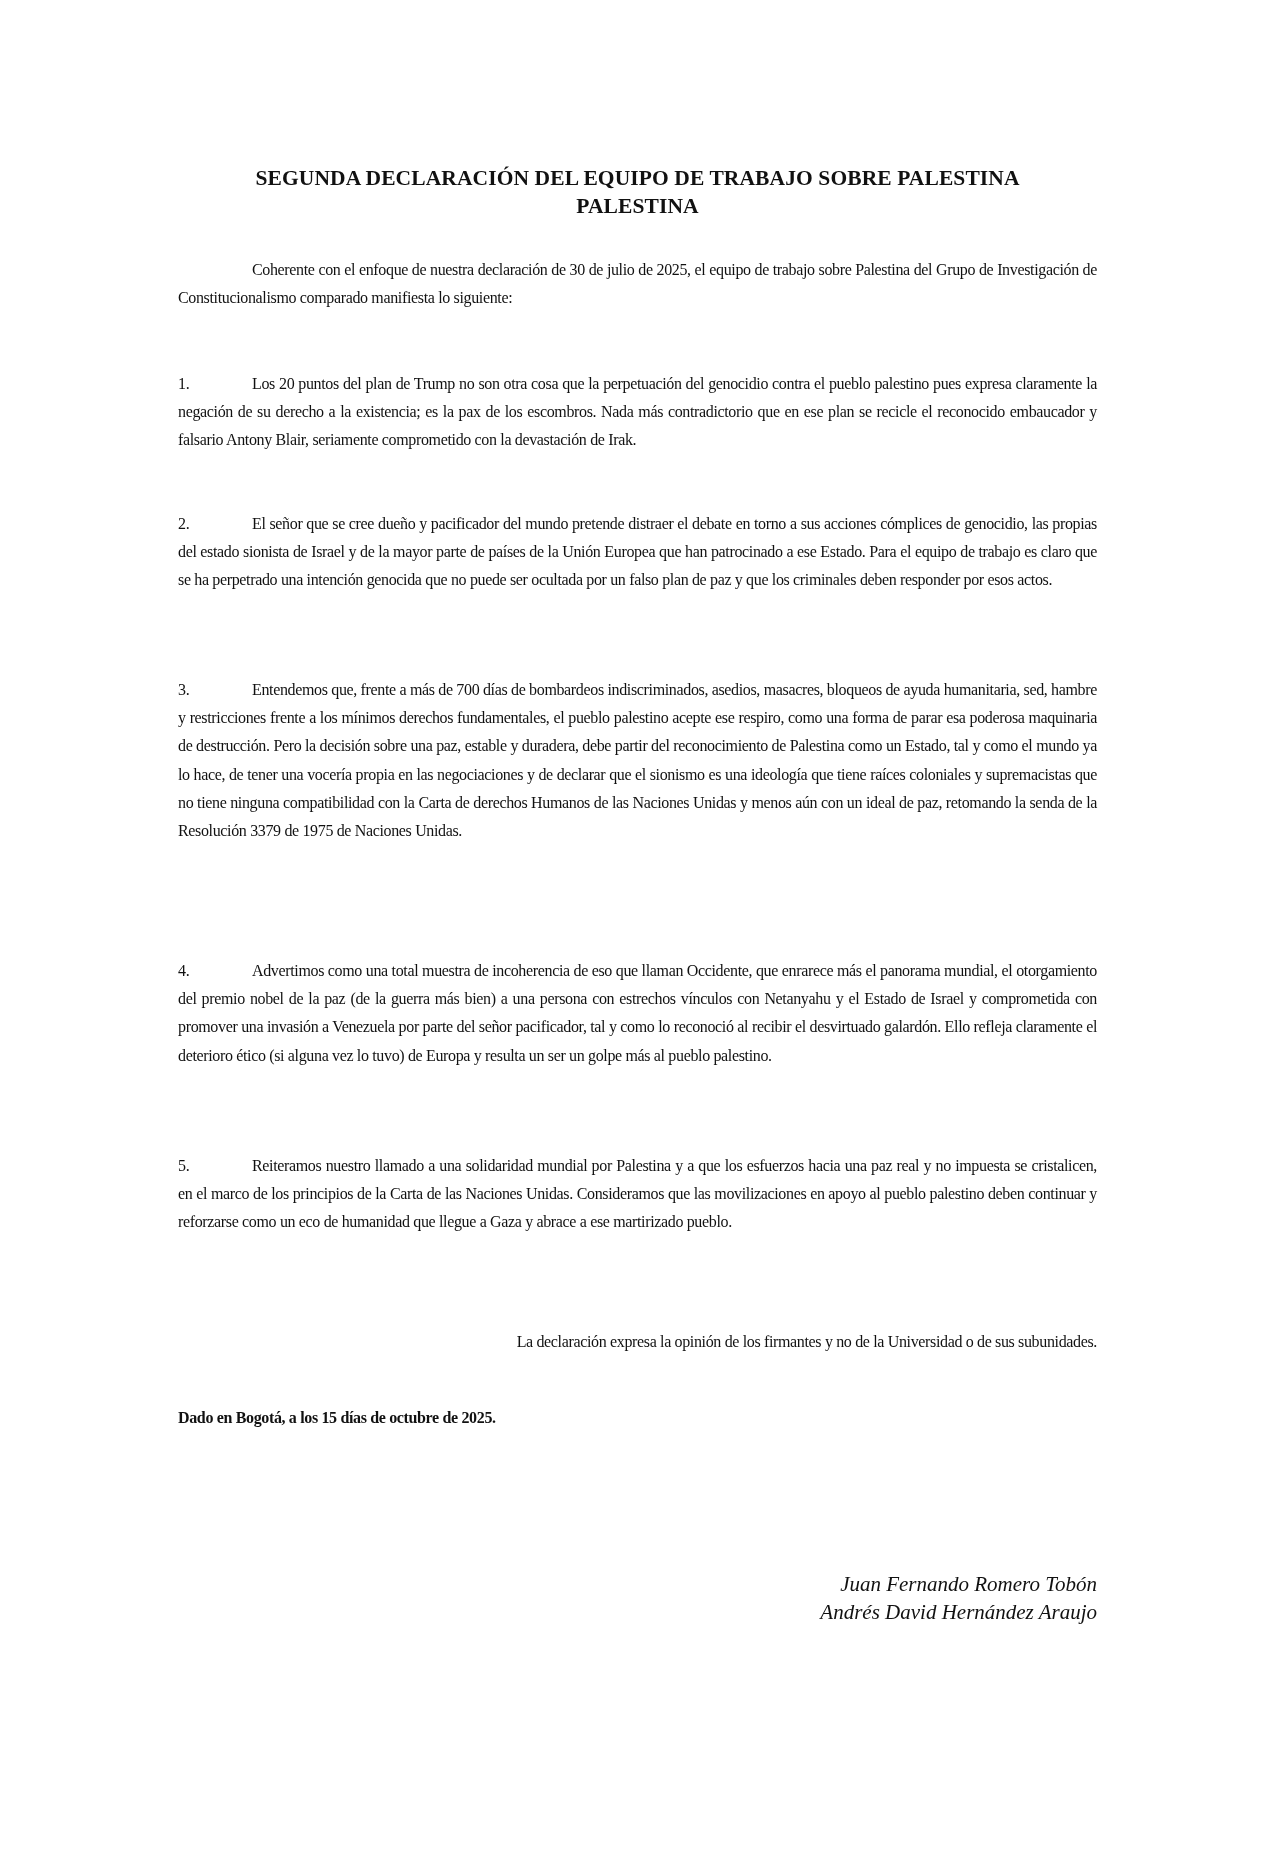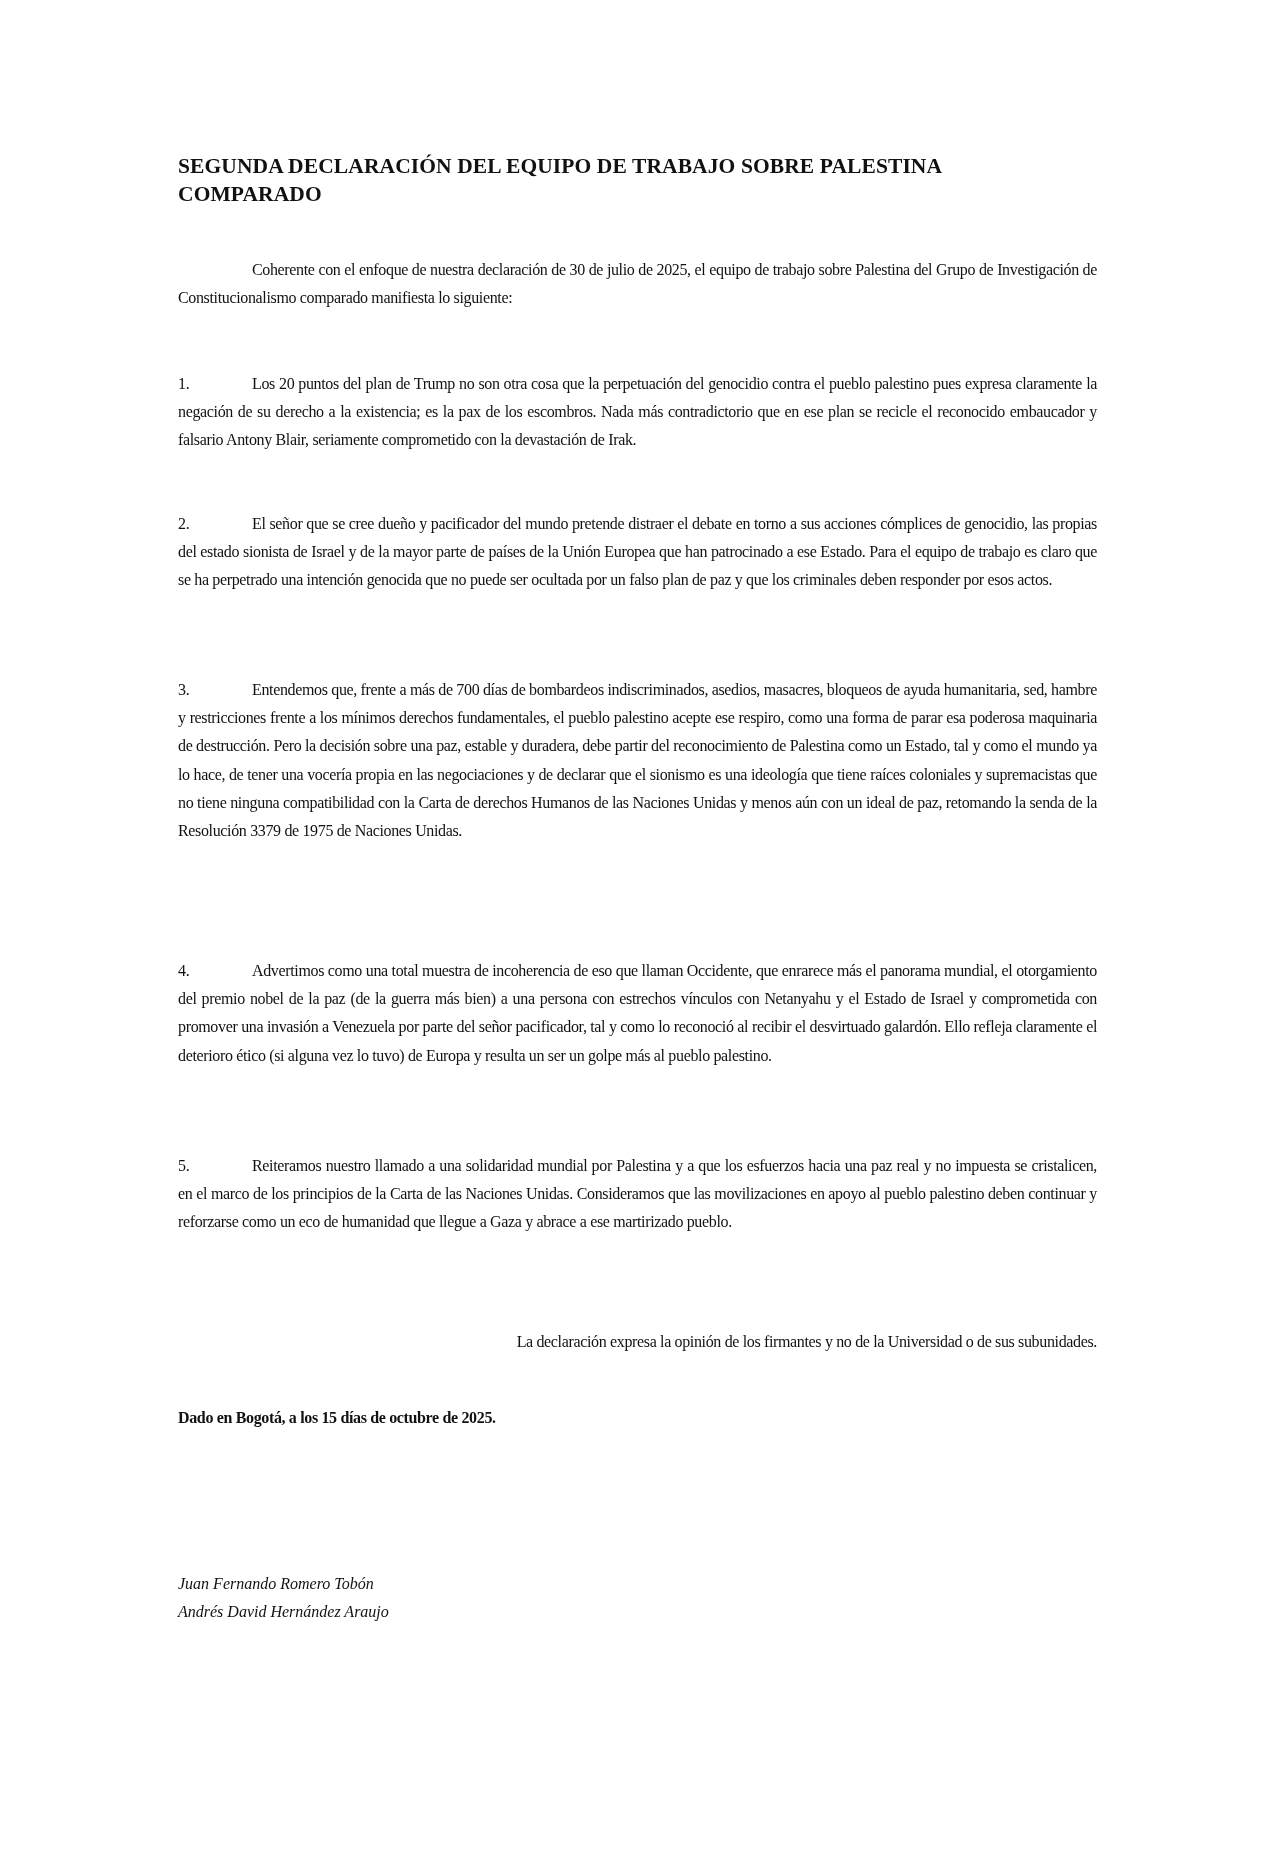--- a/index.html
+++ b/index.html
@@ -1,32 +1,32 @@
 <!DOCTYPE html>
 <html><head>
 <meta charset="utf-8">
 <style>
   html, body { margin: 0; padding: 0; background: #ffffff; }
   body { width: 1275px; height: 1869px; position: relative; overflow: hidden; color: #111; }
   .page { position: absolute; left: 178px; width: 919px; top: 0; font-family: "Liberation Serif", serif; }
-  .title { position: absolute; top: 152px; left: 0; width: 919px; font-weight: bold; font-size: 21.5px; line-height: 28px; letter-spacing: 0.1px; }
+  .title { position: absolute; top: 164px; left: 0; width: 919px; text-align: center; font-weight: bold; font-size: 21.5px; line-height: 28px; letter-spacing: 0.1px; }
   .para { position: absolute; left: 0; width: 919px; font-size: 16px; line-height: 28.2px; text-align: justify; letter-spacing: -0.35px; word-spacing: 0px; }
   .indent { text-indent: 74px; }
   .num { display: inline-block; width: 74px; text-indent: 0; }
-  .sigs { position: absolute; top: 1570px; left: 0; width: 919px; text-align: left; font-style: italic; font-size: 16px; line-height: 28px; }
+  .sigs { position: absolute; top: 1570px; left: 0; width: 919px; text-align: right; font-style: italic; font-size: 21px; line-height: 28px; }
   .sig { display: block; }
 </style>
 </head>
 <body>
 
 <div class="page">
 
   <div class="title">
     <div>SEGUNDA DECLARACIÓN DEL EQUIPO DE TRABAJO SOBRE PALESTINA</div>
-    <div>COMPARADO</div>
+    <div>PALESTINA</div>
   </div>
 
   <p class="para indent" style="top:256px;margin:0;">Coherente con el enfoque de nuestra declaración de 30 de julio de 2025, el equipo de trabajo sobre Palestina del Grupo de Investigación de Constitucionalismo comparado manifiesta lo siguiente:</p>
 
   <p class="para" style="top:370px;margin:0;"><span class="num">1.</span><span>Los 20 puntos del plan de Trump no son otra cosa que la perpetuación del genocidio contra el pueblo palestino pues expresa claramente la negación de su derecho a la existencia; es la pax de los escombros.  Nada más contradictorio que en ese plan se recicle el reconocido embaucador y falsario Antony Blair, seriamente comprometido con la devastación de Irak.</span></p>
 
   <p class="para" style="top:510px;margin:0;"><span class="num">2.</span><span>El señor que se cree dueño y pacificador del mundo pretende distraer el debate en torno a sus acciones cómplices de genocidio, las propias del estado sionista de Israel y de la mayor parte de países de la Unión Europea que han patrocinado a ese Estado.  Para el equipo de trabajo es claro que se ha perpetrado una intención genocida que no puede ser ocultada por un falso plan de paz y que los criminales deben responder por esos actos.</span></p>
 
   <p class="para" style="top:676px;margin:0;"><span class="num">3.</span><span>Entendemos que, frente a más de 700 días de bombardeos indiscriminados, asedios, masacres, bloqueos de ayuda humanitaria, sed, hambre y restricciones frente a los mínimos derechos fundamentales, el pueblo palestino acepte ese respiro, como una forma de parar esa poderosa maquinaria de destrucción.  Pero la decisión sobre una paz, estable y duradera, debe partir del reconocimiento de Palestina como un Estado, tal y como el mundo ya lo hace, de tener una vocería propia en las negociaciones y de declarar que el sionismo es una ideología que tiene raíces coloniales y supremacistas que no tiene ninguna compatibilidad con la Carta de derechos Humanos de las Naciones Unidas y menos aún con un ideal de paz, retomando la senda de la Resolución 3379 de 1975 de Naciones Unidas.</span></p>
 

